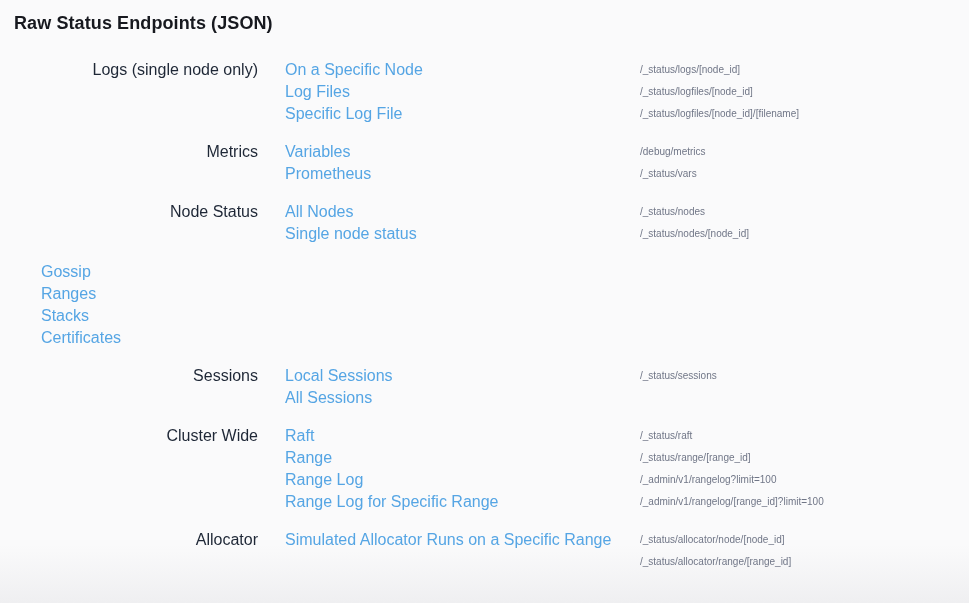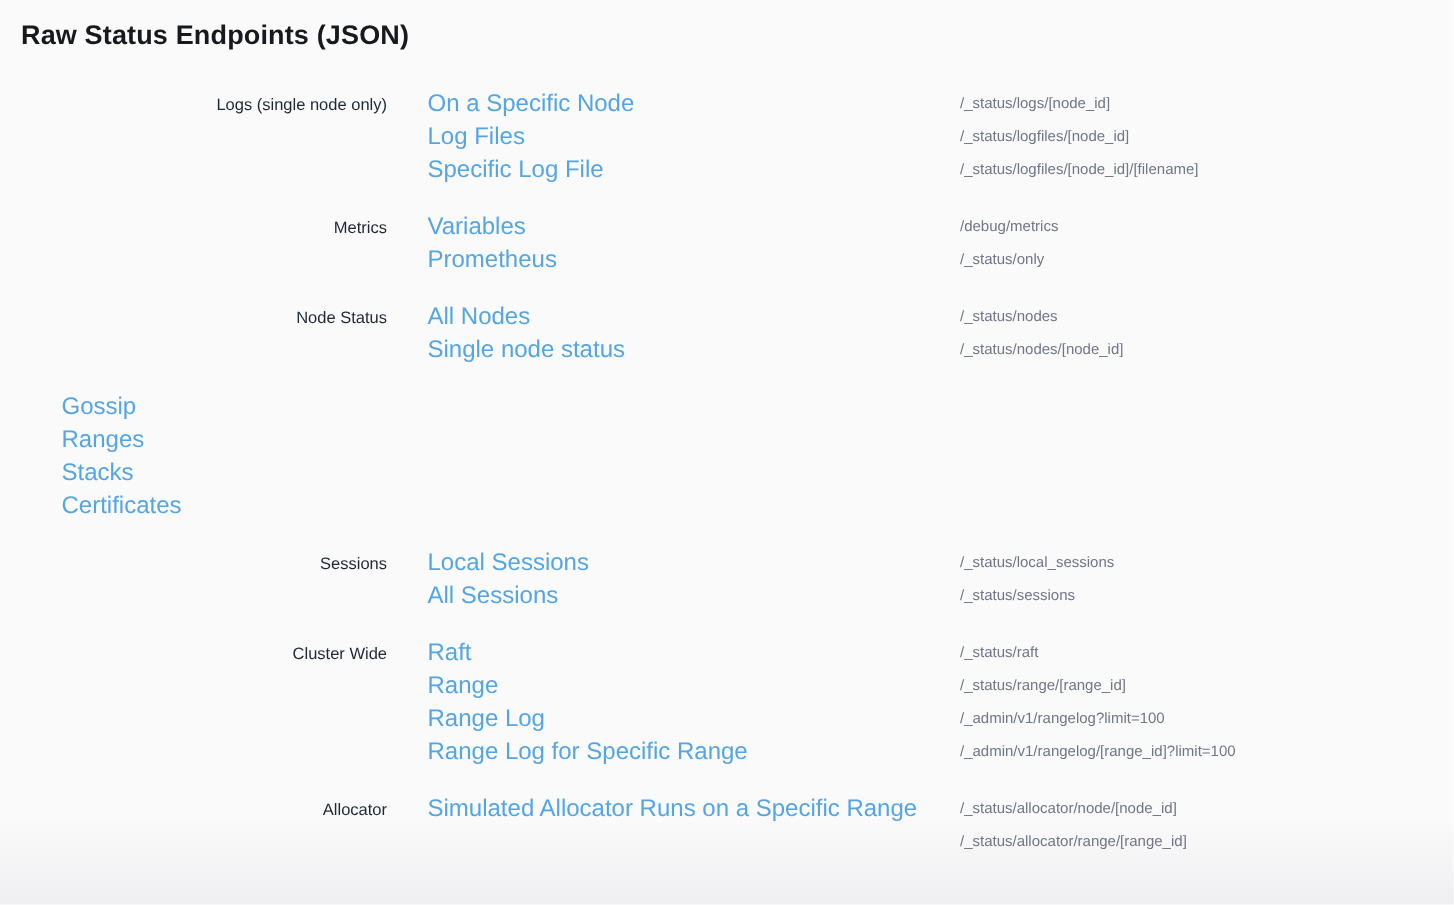--- a/index.html
+++ b/index.html
@@ -26,21 +26,21 @@
     letter-spacing: 0.1px;
     color: var(--title, #17191f);
   }
   .section-row {
     display: grid;
     grid-template-columns: 244px 382px 1fr;
     margin-bottom: 16px;
   }
   .category {
     text-align: right;
-    font-size: 11px;
+    font-size: 16px;
     line-height: 22px;
     color: var(--category, #1e2736);
   }
   .links-col {
     padding-left: 27px;
   }
   .endpoint-link {
     display: block;
     font-size: 16px;
     line-height: 22px;
@@ -76,21 +76,21 @@
         </div>
       </div>
       <div class="section-row">
         <div class="category">Metrics</div>
         <div class="links-col">
           <a class="endpoint-link" href="#">Variables</a>
           <a class="endpoint-link" href="#">Prometheus</a>
         </div>
         <div class="paths-col">
           <div class="endpoint-path">/debug/metrics</div>
-          <div class="endpoint-path">/_status/only</div>
+          <div class="endpoint-path">/_status/vars</div>
         </div>
       </div>
       <div class="section-row">
         <div class="category">Node Status</div>
         <div class="links-col">
           <a class="endpoint-link" href="#">All Nodes</a>
           <a class="endpoint-link" href="#">Single node status</a>
         </div>
         <div class="paths-col">
           <div class="endpoint-path">/_status/nodes</div>
@@ -105,21 +105,20 @@
           <a class="endpoint-link" href="#">Certificates</a>
         </div>
       </div>
       <div class="section-row">
         <div class="category">Sessions</div>
         <div class="links-col">
           <a class="endpoint-link" href="#">Local Sessions</a>
           <a class="endpoint-link" href="#">All Sessions</a>
         </div>
         <div class="paths-col">
-          <div class="endpoint-path">/_status/local_sessions</div>
           <div class="endpoint-path">/_status/sessions</div>
         </div>
       </div>
       <div class="section-row">
         <div class="category">Cluster Wide</div>
         <div class="links-col">
           <a class="endpoint-link" href="#">Raft</a>
           <a class="endpoint-link" href="#">Range</a>
           <a class="endpoint-link" href="#">Range Log</a>
           <a class="endpoint-link" href="#">Range Log for Specific Range</a>

